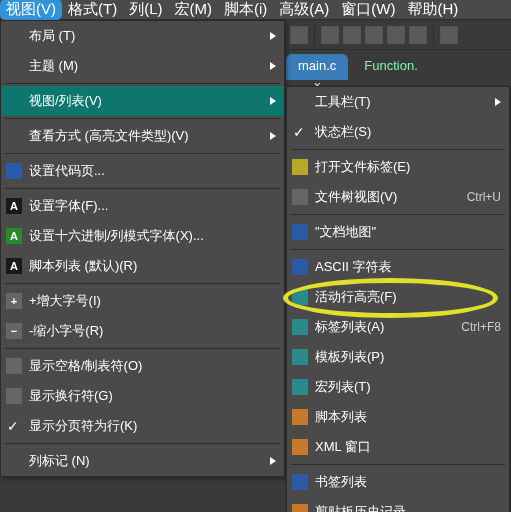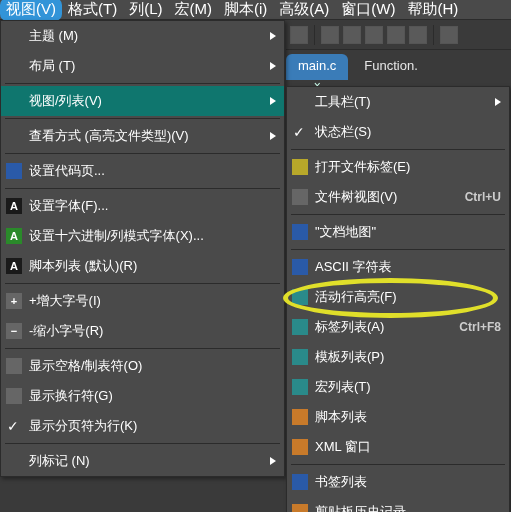--- a/index.html
+++ b/index.html
@@ -6,37 +6,37 @@
   body { background: #3a3a3a; width: 511px; height: 512px; overflow: hidden; position: relative; color: #e8e8e8; font-size: 13px; }
 
   .menubar { background: #4a4a4a; height: 20px; display: flex; align-items: center; border-bottom: 1px solid #2b2b2b; }
   .menubar-item { padding: 2px 6px; color: #fff; font-size: 15px; cursor: default; border-radius: 7px; }
   .menubar-item.active { background: #3294d8; }
 
   .popup { position: absolute; background: #4a4a4a; border: 1px solid #2b2b2b; box-shadow: 2px 2px 4px rgba(0,0,0,.4); }
   .popup.left { top: 20px; left: 0; width: 285px; }
   .popup .item { display: flex; align-items: center; height: 30px; padding: 0 8px 0 28px; position: relative; cursor: default; }
   .popup .item .label { flex: 1; color: #fff; font-size: 13px; }
-  .popup .item .shortcut { color: #ccc; font-size: 12px; margin-left: 8px; font-weight: bold; }
+  .popup .item .shortcut { color: #ccc; font-size: 12px; margin-left: 8px; }
   .popup .item.highlight { background: #0f766e; }
   .popup .sep { height: 1px; background: #2b2b2b; margin: 2px 4px; }
   .popup .item .arrow { width: 0; height: 0; border-top: 4px solid transparent; border-bottom: 4px solid transparent; border-left: 6px solid #fff; margin-left: 6px; }
   .popup .item .icon { position: absolute; left: 4px; width: 18px; height: 18px; display: flex; align-items: center; justify-content: center; font-size: 12px; }
   .popup .item .check { position: absolute; left: 6px; color: #fff; font-size: 14px; }
 
   .popup.right { top: 86px; left: 286px; width: 224px; }
 
   .tabbar { position: absolute; top: 20px; left: 286px; right: 0; height: 62px; background: #3a3a3a; }
   .toolbar-row { height: 30px; display: flex; align-items: center; gap: 4px; padding: 2px 4px; border-bottom: 1px solid #2b2b2b; }
   .tool-ic { width: 18px; height: 18px; background: #5a5a5a; border: 1px solid #555; }
   .tool-sep { width: 1px; height: 20px; background: #2b2b2b; margin: 0 2px; }
   .tab-row { height: 30px; display: flex; align-items: flex-end; }
   .tab { height: 26px; padding: 4px 12px; border-top-left-radius: 6px; border-top-right-radius: 6px; display: flex; align-items: center; gap: 6px; font-size: 13px; margin-right: 4px; flex-direction: column; }
   .tab.active { background: #3a7cb8; color: #fff; }
-  .tab.inactive { color: #e5e5e5; }
+  .tab.inactive { color: #86efac; }
   .tab .close { font-size: 12px; color: #cfe; }
 
   .highlight-ring { position: absolute; border: 5px solid #e0df2a; border-radius: 50%/50%; pointer-events: none; }
 
   .ic-box { width:16px; height:16px; display:inline-block; }
   .ic-a { background:#1a1a1a; color:#fff; display:flex; align-items:center; justify-content:center; font-size:11px; font-weight:bold; }
   .ic-ag { background:#2a8a2a; }
   .ic-blue { background:#2a5aa8; }
   .ic-teal { background:#2a8a8a; }
   .ic-y { background:#b8a82a; }
@@ -77,25 +77,25 @@
       <span class="close">×</span>
     </div>
     <div class="tab inactive">
       <span>Function.</span>
     </div>
   </div>
 </div>
 
 <div class="popup left" id="leftMenu">
     <div class="item">
+      <span class="label">布局  (T)</span>
+      <span class="arrow"></span>
+    </div>
+    <div class="item">
       <span class="label">主题  (M)</span>
-      <span class="arrow"></span>
-    </div>
-    <div class="item">
-      <span class="label">布局  (T)</span>
       <span class="arrow"></span>
     </div>
     <div class="sep"></div>
     <div class="item highlight">
       <span class="label">视图/列表(V)</span>
       <span class="arrow"></span>
     </div>
     <div class="sep"></div>
     <div class="item">
       <span class="label">查看方式 (高亮文件类型)(V)</span>

